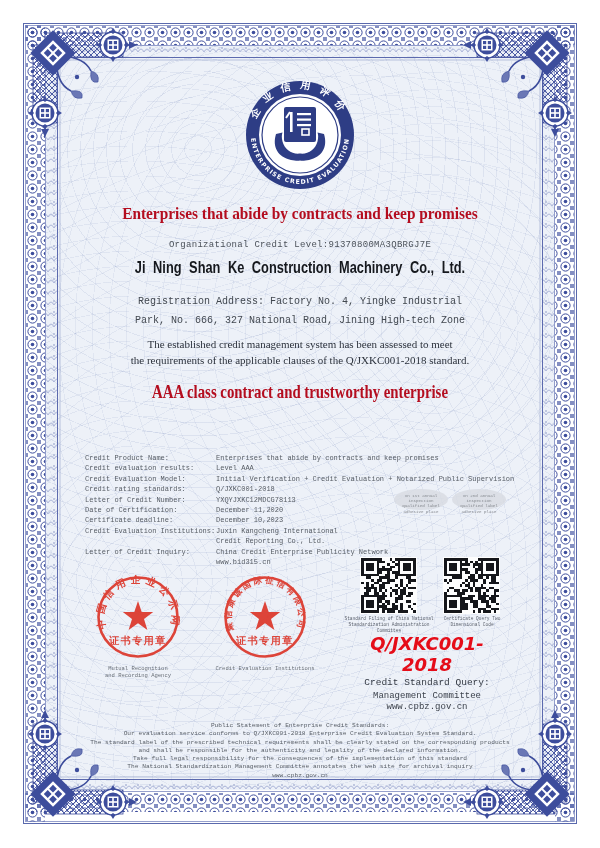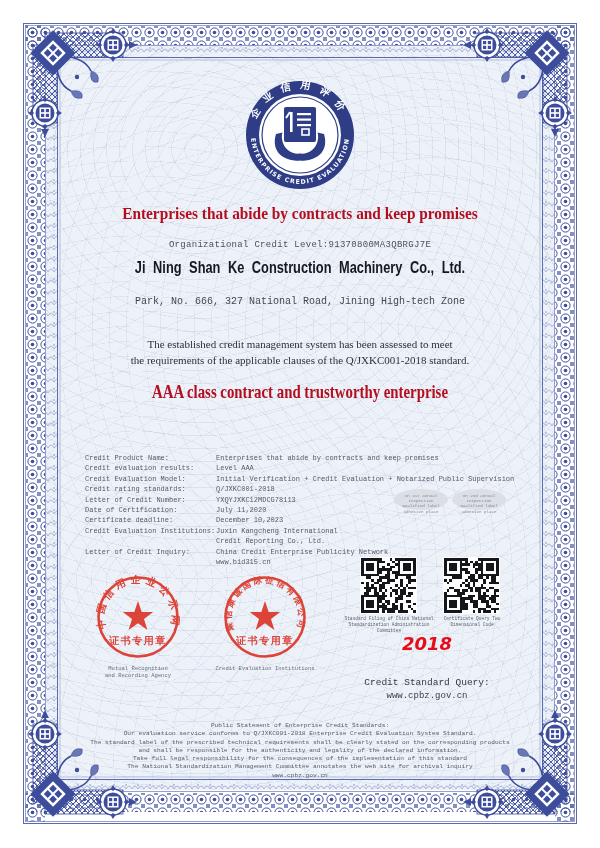--- a/index.html
+++ b/index.html
@@ -149,20 +149,21 @@
       <rect x="2" y="-6" width="7" height="6" fill="none" stroke="#fff" stroke-width="1.6"></rect>
       <path d="M-24,-1 C -28,12 -22,22 -9,25 C -5,25.8 -1.5,25.8 0,25.5 L 0,18.5 C -8,19.5 -15.5,14.5 -17.5,6.5 C -18.5,2.5 -18.3,-.5 -17.5,-2.5 Z" fill="#2e3d85"></path>
       <path d="M24,-1 C 28,12 22,22 9,25 C 5,25.8 1.5,25.8 0,25.5 L 0,18.5 C 8,19.5 15.5,14.5 17.5,6.5 C 18.5,2.5 18.3,-.5 17.5,-2.5 Z" fill="#2e3d85"></path>
     </g>
   </svg>
 
   <div class="abs ctr serif title">Enterprises that abide by contracts and keep promises</div>
   <div class="abs ctr mono orgcode">Organizational Credit Level:91370800MA3QBRGJ7E</div>
   <div class="abs ctr company">Ji Ning Shan Ke Construction Machinery Co., Ltd.</div>
   <div class="abs ctr mono address">
+      <div>Registration Address: Factory No. 4, Yingke Industrial</div>
       <div>Park, No. 666, 327 National Road, Jining High-tech Zone</div>
     </div>
   <div class="abs ctr serif assessment">
       <div>The established credit management system has been assessed to meet</div>
       <div>the requirements of the applicable clauses of the Q/JXKC001-2018 standard.</div>
     </div>
   <div class="abs ctr serif grade">AAA class contract and trustworthy enterprise</div>
 
   <div class="abs mono details">
 
@@ -180,21 +181,21 @@
 
       <div class="row">
         <span class="lbl">Credit rating standards:</span><span>Q/JXKC001-2018</span>
       </div>
 
       <div class="row">
         <span class="lbl">Letter of Credit Number:</span><span>YXQYJXKC12MDCG78113</span>
       </div>
 
       <div class="row">
-        <span class="lbl">Date of Certification:</span><span>July 11,2020</span>
+        <span class="lbl">Date of Certification:</span><span>December 11,2020</span>
       </div>
 
       <div class="row">
         <span class="lbl">Certificate deadline:</span><span>December 10,2023</span>
       </div>
 
       <div class="row">
         <span class="lbl">Credit Evaluation Institutions:</span><span>Juxin Kangcheng International</span>
       </div>
 
@@ -740,24 +741,26 @@
   <div class="abs mono qr-cap" style="left:343px;top:616px;width:92px;">
       <div>Standard Filing of China National</div>
       <div>Standardization Administration Committee</div>
     </div>
   <div class="abs mono qr-cap" style="left:430px;top:616px;width:84px;">
       <div>Certificate Query Two</div>
       <div>Dimensional Code</div>
     </div>
 
   <div class="abs stdcode">
+      <div>Q/JXKC001-</div>
       <div>2018</div>
     </div>
   <div class="abs mono qlabel">Credit Standard Query:</div>
   <div class="abs mono qlines">
+      <div>Management Committee</div>
       <div>www.cpbz.gov.cn</div>
     </div>
 
   <div class="abs ctr mono footer">
       <div>Public Statement of Enterprise Credit Standards:</div>
       <div>Our evaluation service conforms to Q/JXKC001-2018 Enterprise Credit Evaluation System Standard.</div>
       <div>The standard label of the prescribed technical requirements shall be clearly stated on the corresponding products</div>
       <div>and shall be responsible for the authenticity and legality of the declared information.</div>
       <div>Take full legal responsibility for the consequences of the implementation of this standard</div>
       <div>The National Standardization Management Committee annotates the web site for archival inquiry</div>

